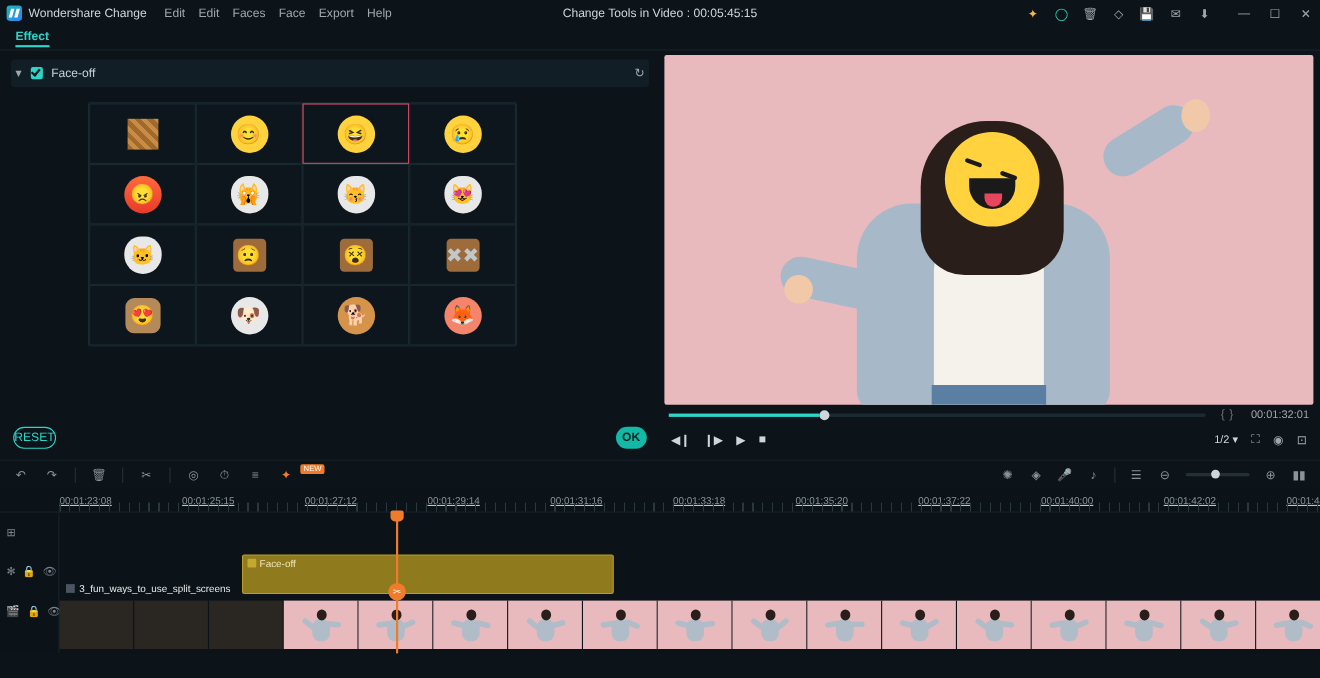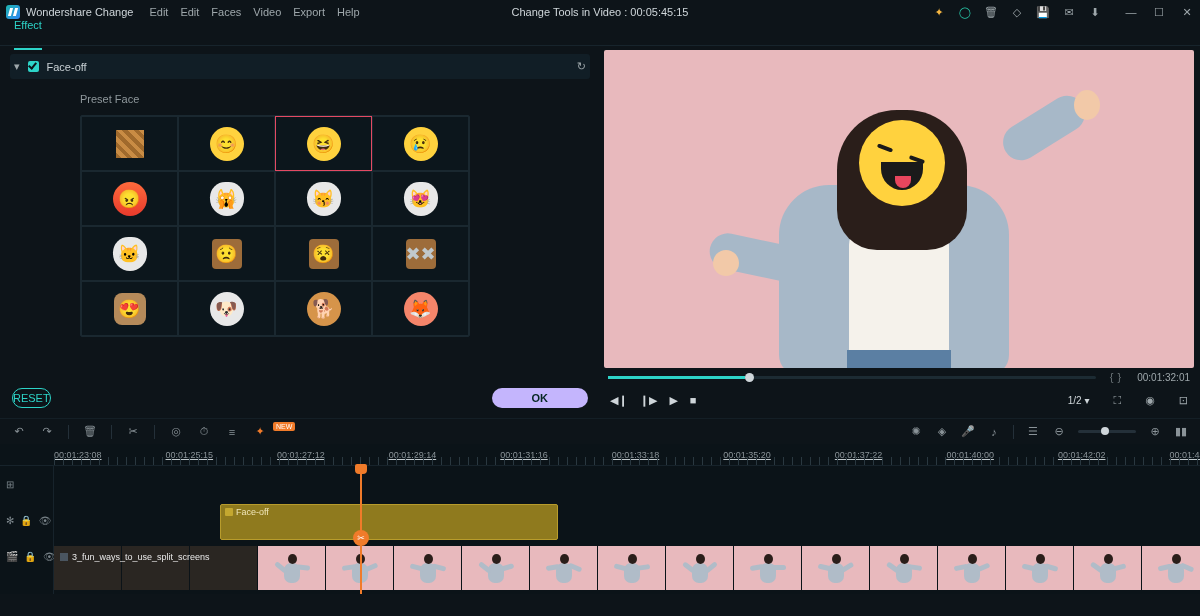--- a/index.html
+++ b/index.html
@@ -44,21 +44,21 @@
 .title-right .ic { width:14px; height:14px; display:flex; align-items:center; justify-content:center; color:#9ea7ab; cursor:pointer; }
 .title-right .bulb{ color:#f5b642;}
 .title-right .hp{ color:#27c1a3;}
 .window-ctl { display:flex; gap:14px; margin-left:10px; }
 
 
 .effect-row {
   height: 22px; display:flex; align-items:center; padding:0 14px;
   border-bottom:1px solid #17242c;
 }
-.effect-label { color:#2dd4c8; border-bottom:2px solid #2dd4c8; padding-bottom:17px; }
+.effect-label { color:#2dd4c8; border-bottom:2px solid #2dd4c8; padding-bottom:2px;font-weight:bold; }
 
 
 .upper { display:flex; height: 372px; }
 
 
 .left-panel { width:600px; padding:8px 10px 6px 10px; display:flex; flex-direction:column; }
 .faceoff-header {
   display:flex; align-items:center; gap:8px; padding:6px 4px;
   background:#111e26; border-radius:3px;
 }
@@ -91,22 +91,22 @@
 .emoji.fox{ background:#f5856a;}
 .emoji.red{ background:linear-gradient(#ff6a3c,#e83a2c);}
 .emoji.brown{ background:#b58a5a; border-radius:8px; width:32px;height:32px;}
 
 .left-bottom { margin-top:auto; display:flex; align-items:center; padding:4px 2px; }
 .reset-btn {
   border:1px solid #2dd4c8; color:#2dd4c8; padding:3px 0;
   border-radius:12px; font-size:11px; background:transparent; cursor:pointer;
 }
 .ok-btn {
-  margin-left:auto; background:#c4b5fd; color:#052621; border:none;
-  padding:4px 40px; border-radius:12px; font-weight:600; font-size:11px; cursor:pointer;
+  margin-left:auto; background:#14b8a6; color:#052621; border:none;
+  padding:4px 6px; border-radius:12px; font-weight:600; font-size:11px; cursor:pointer;
 }
 
 
 .right-panel { flex:1; padding:4px 6px 4px 4px; display:flex; flex-direction:column; }
 .preview {
   flex:1; background:#e8b9bd; border-radius:2px; position:relative; overflow:hidden;
 }
 .person {
   position:absolute; left:50%; top:52%; transform:translate(-50%,-50%);
   width:360px; height:330px;
@@ -138,21 +138,21 @@
 
 .scrub-row { height:18px; display:flex; align-items:center; gap:6px; padding:0 4px; }
 .scrub-track { flex:1; height:3px; background:#1c2b33; position:relative; border-radius:2px;}
 .scrub-fill{ position:absolute; left:0; top:0; height:100%; width:28%; background:#2dd4c8;}
 .scrub-thumb{ position:absolute; left:28%; top:-3px; width:9px; height:9px; border-radius:50%; background:#cfd6da;}
 .scrub-time{ color:#9ea7ab; font-size:10px; margin-left:10px;}
 .scrub-brackets{ display:flex; gap:4px; color:#6b7478; margin-left:8px;}
 
 .transport { height:28px; display:flex; align-items:center; padding:0 6px; gap:12px; }
 .transport .tbtn { color:#cfd6da; cursor:pointer; font-size:11px;}
-.transport-right{ margin-left:auto; display:flex; gap:24px; align-items:center; color:#9ea7ab;}
+.transport-right{ margin-left:auto; display:flex; gap:12px; align-items:center; color:#9ea7ab;}
 .ratio{ border:none; background:transparent; color:#cfd6da; font-size:10px;}
 
 
 .toolbar { height:26px; display:flex; align-items:center; padding:0 12px; gap:14px; border-top:1px solid #141f26;}
 .toolbar .tic{ color:#8a9398; cursor:pointer; width:14px;text-align:center;}
 .toolbar .sep{ width:1px; height:14px; background:#243039;}
 .toolbar-right{ margin-left:auto; display:flex; gap:12px; align-items:center;}
 .zoom-slider{width:58px;height:3px;background:#243039;position:relative;border-radius:2px;}
 .zoom-thumb{position:absolute;left:40%;top:-3px;width:8px;height:8px;border-radius:50%;background:#cfd6da;}
 .new-badge{background:#f07b2a;color:#fff;font-size:7px;padding:1px 3px;border-radius:2px;margin-left:-8px;position:relative;top:-5px;}
@@ -168,21 +168,21 @@
 .fx-row{position:absolute;top:38px;left:0;right:0;height:38px;}
 .fx-clip{
   position:absolute; left:166px; width:338px; height:36px;
   background:#8f7a1e; border:1px solid #b89c2c; border-radius:2px;
 }
 .fx-clip-label{position:absolute;left:4px;top:2px;font-size:9px;color:#f0e6b8;display:flex;gap:3px;align-items:center;}
 .fx-badge{width:8px;height:8px;background:#c4a830;border-radius:1px;}
 
 .video-row{position:absolute;top:80px;left:0;right:0;height:44px;display:flex;}
 .vclip-label{
-  position:absolute;left:6px;top:86px;font-size:9px;color:#e8e8e8;z-index:3;
+  position:absolute;left:6px;top:64px;font-size:9px;color:#e8e8e8;z-index:3;
   display:flex;gap:4px;align-items:center;
 }
 .vclip-label .sq{width:8px;height:8px;background:#4a5560;}
 .thumb{
   height:44px; width:68px; background:#e8b9bd; border-right:1px solid #0b1318;
   flex-shrink:0; position:relative; overflow:hidden;
 }
 .thumb.dark{background:#2a2622;}
 .mini-person{position:absolute;left:50%;top:50%;transform:translate(-50%,-50%);width:24px;height:34px;}
 .mp-body{position:absolute;left:4px;top:12px;width:16px;height:20px;background:#b0bcc8;border-radius:7px;}
@@ -200,21 +200,21 @@
 
 <div class="titlebar">
   <div class="brand">
     <div class="brand-logo"></div>
     <span class="brand-name">Wondershare Change</span>
   </div>
   <div class="menu">
     <span>Edit</span>
     <span>Edit</span>
     <span>Faces</span>
-    <span>Video</span>
+    <span>Face</span>
     <span>Export</span>
     <span>Help</span>
   </div>
   <div class="title-center">Change Tools in Video : 00:05:45:15</div>
   <div class="title-right">
     <span class="ic bulb">✦</span>
     <span class="ic hp">◯</span>
     <span class="ic">🗑</span>
     <span class="ic">◇</span>
     <span class="ic">💾</span>
@@ -236,21 +236,20 @@
 
   <div class="left-panel">
     <div class="faceoff-header">
       <span class="chev">▾</span>
       <span class="chk"></span>
       <span class="lbl">Face-off</span>
       <span class="refresh">↻</span>
     </div>
 
     <div class="preset-wrap">
-      <div class="preset-label">Preset Face</div>
       <div class="preset-grid">
         <div class="preset-cell">
             <div class="mosaic"></div>
           </div>
         <div class="preset-cell">
             <div class="emoji">😊</div>
           </div>
         <div class="preset-cell selected">
             <div class="emoji">😆</div>
           </div>

